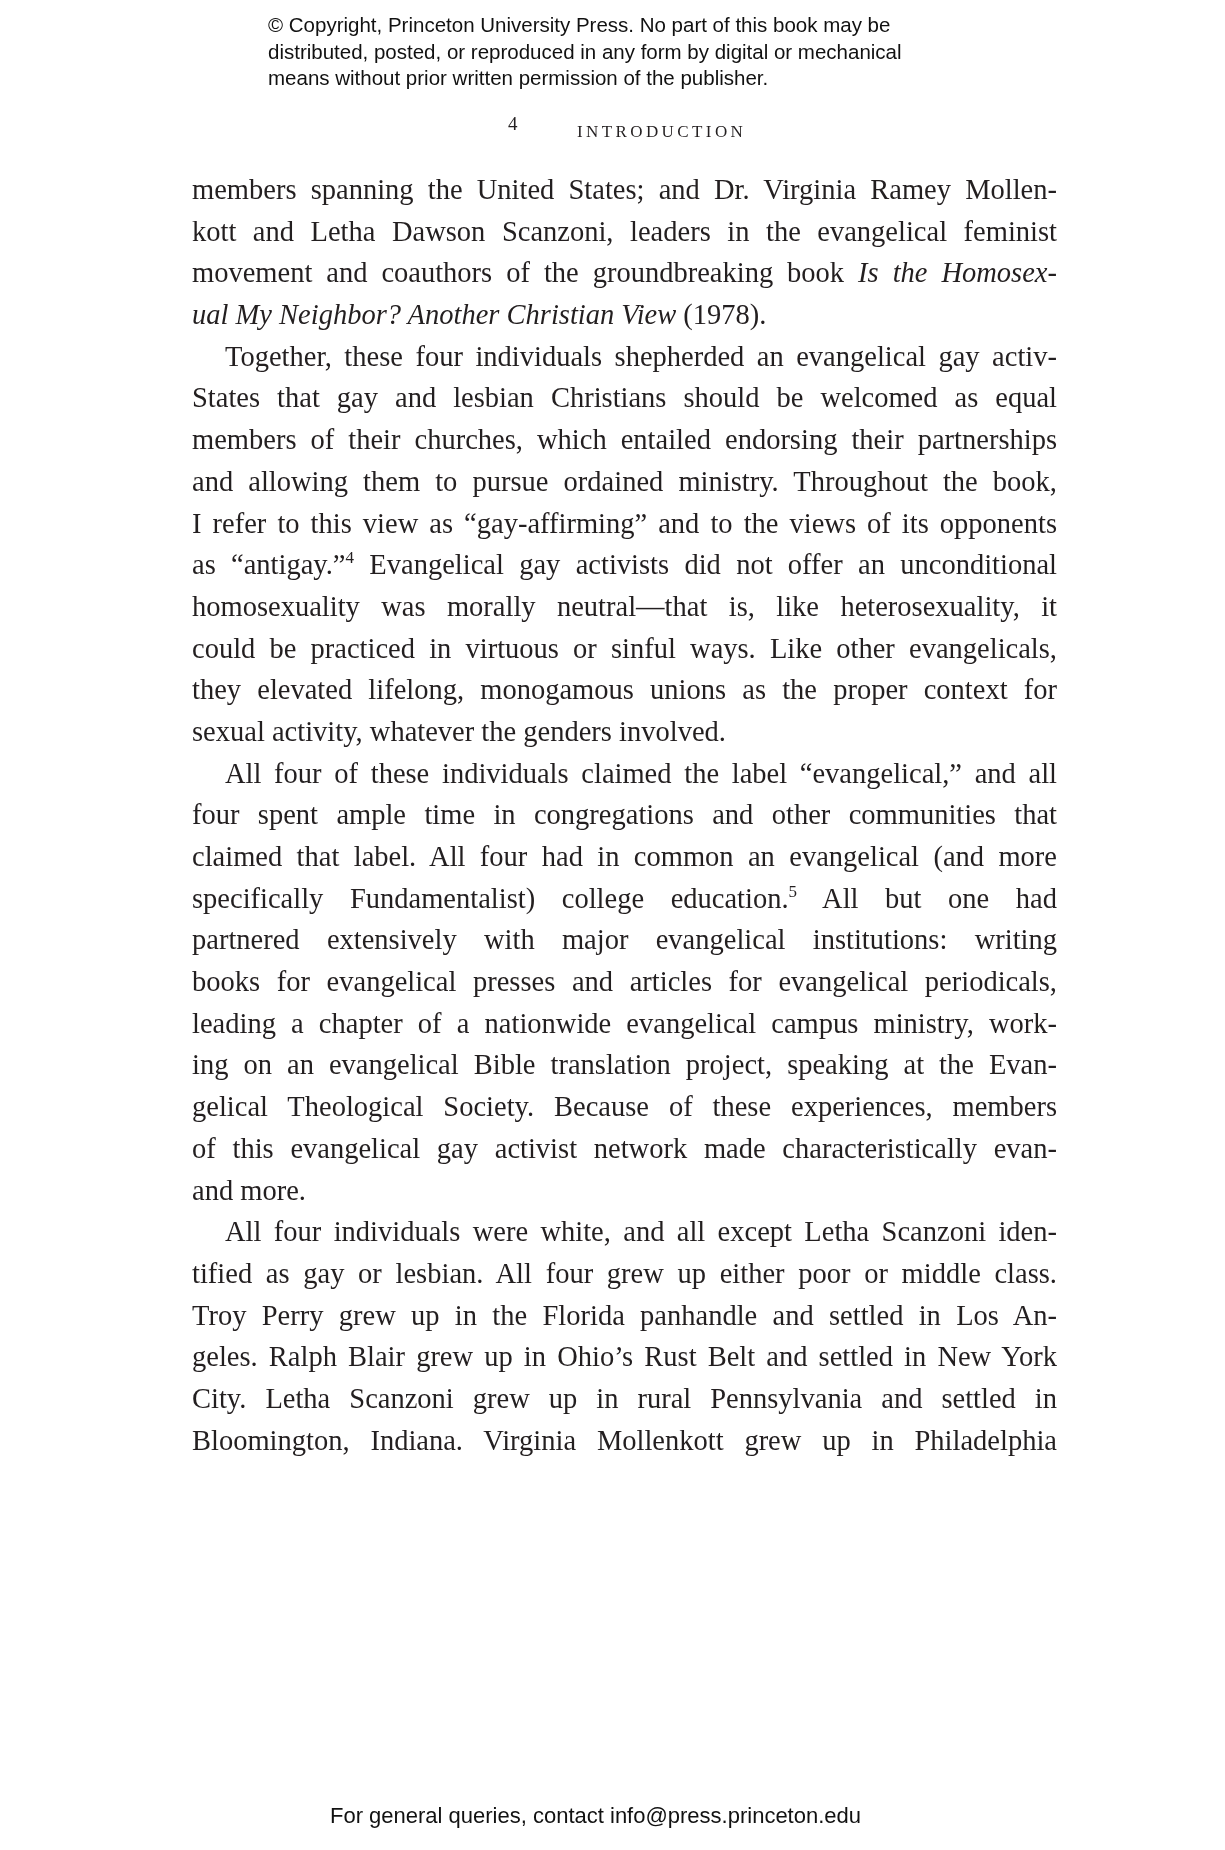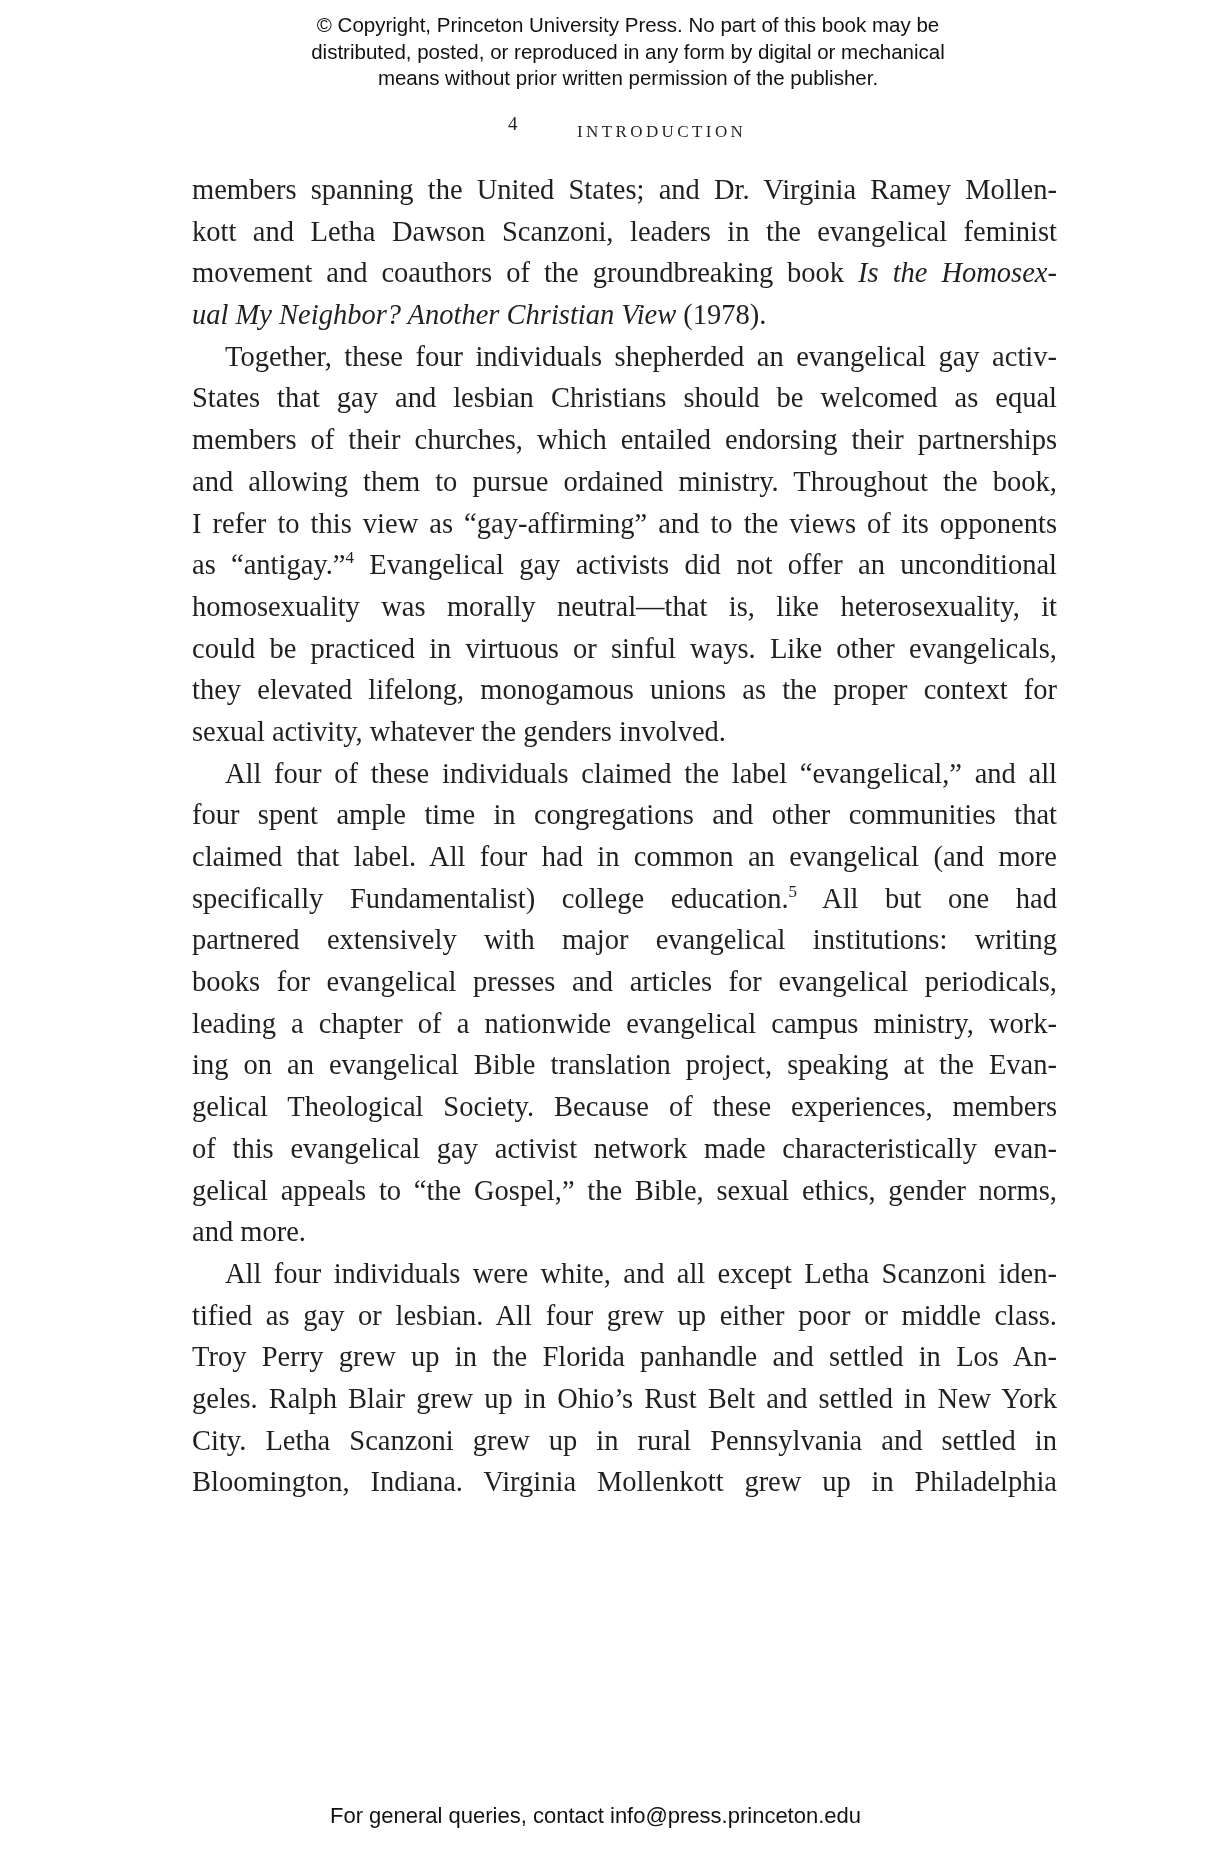--- a/index.html
+++ b/index.html
@@ -16,21 +16,21 @@
   .copyright {
     position: absolute;
     left: 268px;
     top: 12px;
     width: 720px;
     font-family: "Liberation Sans", sans-serif;
     font-size: 20.5px;
     line-height: 26.5px;
     color: #111111;
   }
-  .copyright .cline { display: block; white-space: nowrap; text-align: center; }
+  .copyright .cline { display: block; white-space: nowrap; }
   .running-head {
     position: absolute;
     top: 112px;
     left: 0;
     width: 1225px;
     font-family: "Liberation Serif", serif;
     color: #231f20;
     font-size: 17px;
     line-height: 24px;
   }
@@ -126,21 +126,20 @@
     <span class="line indent"><span>All four of these individuals claimed the label “evangelical,” and all</span></span>
     <span class="line"><span>four spent ample time in congregations and other communities that</span></span>
     <span class="line"><span>claimed that label. All four had in common an evangelical (and more</span></span>
     <span class="line"><span>specifically Fundamentalist) college education.</span><sup>5</sup><span> All but one had</span></span>
     <span class="line"><span>partnered extensively with major evangelical institutions: writing</span></span>
     <span class="line"><span>books for evangelical presses and articles for evangelical periodicals,</span></span>
     <span class="line"><span>leading a chapter of a nationwide evangelical campus ministry, work-</span></span>
     <span class="line"><span>ing on an evangelical Bible translation project, speaking at the Evan-</span></span>
     <span class="line"><span>gelical Theological Society. Because of these experiences, members</span></span>
     <span class="line"><span>of this evangelical gay activist network made characteristically evan-</span></span>
-    <span class="line"><span>gelical appeals to “the Gospel,” the Bible, sexual ethics, gender norms,</span></span>
     <span class="line last"><span>and more.</span></span>
   </div>
 
   <div>
     <span class="line indent"><span>All four individuals were white, and all except Letha Scanzoni iden-</span></span>
     <span class="line"><span>tified as gay or lesbian. All four grew up either poor or middle class.</span></span>
     <span class="line"><span>Troy Perry grew up in the Florida panhandle and settled in Los An-</span></span>
     <span class="line"><span>geles. Ralph Blair grew up in Ohio’s Rust Belt and settled in New York</span></span>
     <span class="line"><span>City. Letha Scanzoni grew up in rural Pennsylvania and settled in</span></span>
     <span class="line"><span>Bloomington, Indiana. Virginia Mollenkott grew up in Philadelphia</span></span>

